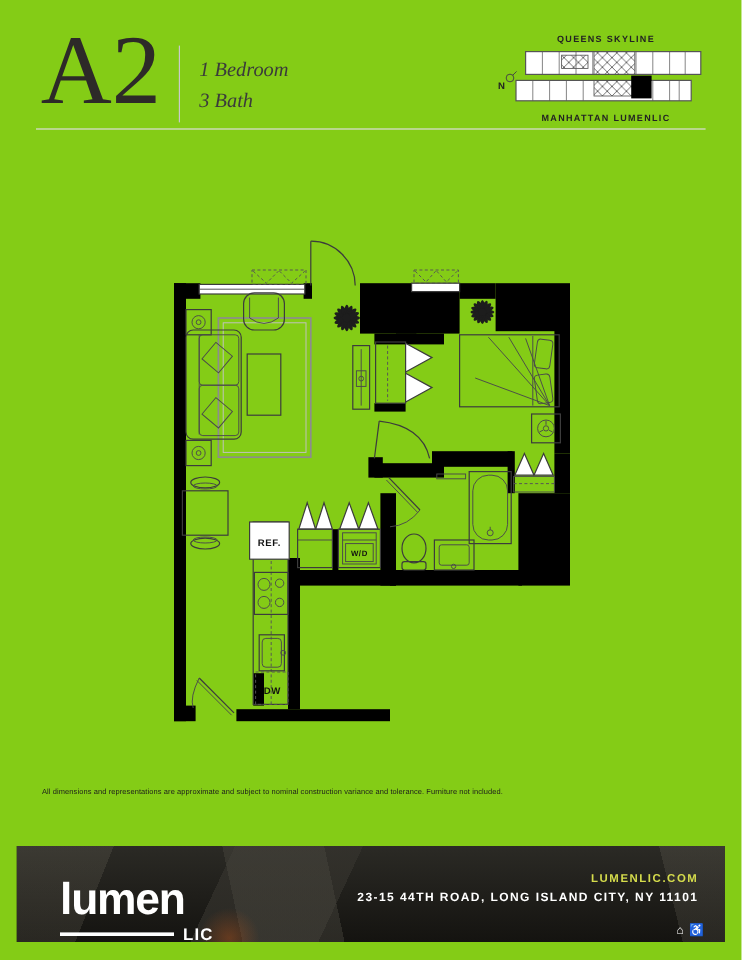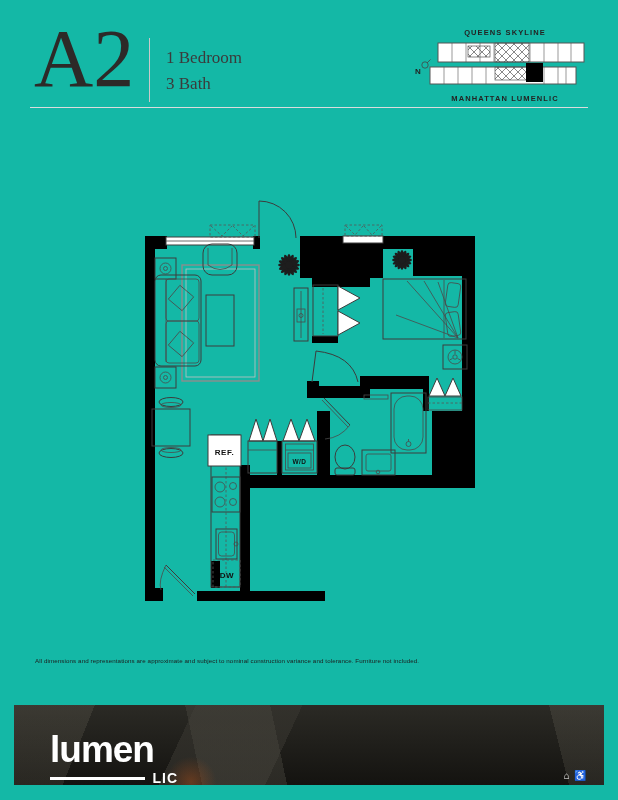--- a/index.html
+++ b/index.html
@@ -1,23 +1,23 @@
 <!DOCTYPE html>
 <html><head>
 <meta charset="utf-8">
 <style>
   html,body{margin:0;padding:0;background:#fff;}
-  #page{position:relative;width:618px;height:800px;background:#14b8a6;overflow:hidden;
+  #page{position:relative;width:618px;height:800px;background:#84cc16;overflow:hidden;
         font-family:"Liberation Sans",sans-serif;}
   
   .unit-name{position:absolute;left:34px;top:18px;font-family:"Liberation Serif",serif;
              font-size:82px;line-height:1;color:#2d2a28;font-weight:400;}
   .hdr-divider{position:absolute;left:149px;top:38px;width:1px;height:64px;background:#c9c9c9;}
   .specs{position:absolute;left:166px;top:45px;font-family:"Liberation Serif",serif;
-         font-size:17px;line-height:1.55;color:#3b3b3b;}
+         font-size:17px;line-height:1.55;color:#3b3b3b;font-style:italic;}
   .hdr-rule{position:absolute;left:30px;right:30px;top:107px;height:1px;background:#dcdcdc;}
   
   .keyplan{position:absolute;right:22px;top:28px;width:182px;text-align:center;margin-left:32px;}
   .keyplan .kp-label{font-size:7.5px;font-weight:bold;letter-spacing:1.1px;color:#232323;}
   .keyplan svg{display:block;margin:3px auto 2px auto;}
   
   .plan{position:absolute;left:140px;top:148px;width:345px;height:495px;}
   .plan svg{width:100%;height:100%;}
   .wall{fill:#000;stroke:none;}
   .thin{fill:none;stroke:#3c3c3c;stroke-width:1;}
@@ -346,19 +346,23 @@
   <div class="disclaimer">All dimensions and representations are approximate and subject to nominal construction variance and tolerance. Furniture not included.</div>
 
   <div class="footer">
     <div class="logo">
       <div class="logo-word">lumen</div>
       <div class="logo-row">
         <div class="logo-rule"></div>
         <div class="logo-sub">LIC</div>
       </div>
     </div>
+    <div class="footer-right">
+      <div class="site" id="site-link" style="color: rgb(213, 220, 76);">LUMENLIC.COM</div>
+      <div class="addr">23-15 44TH ROAD, LONG ISLAND CITY, NY 11101</div>
+    </div>
     <div class="footer-icons">
       <span>⌂</span>
       <span>♿</span>
     </div>
   </div>
 
 </div>
 
 </body></html>

